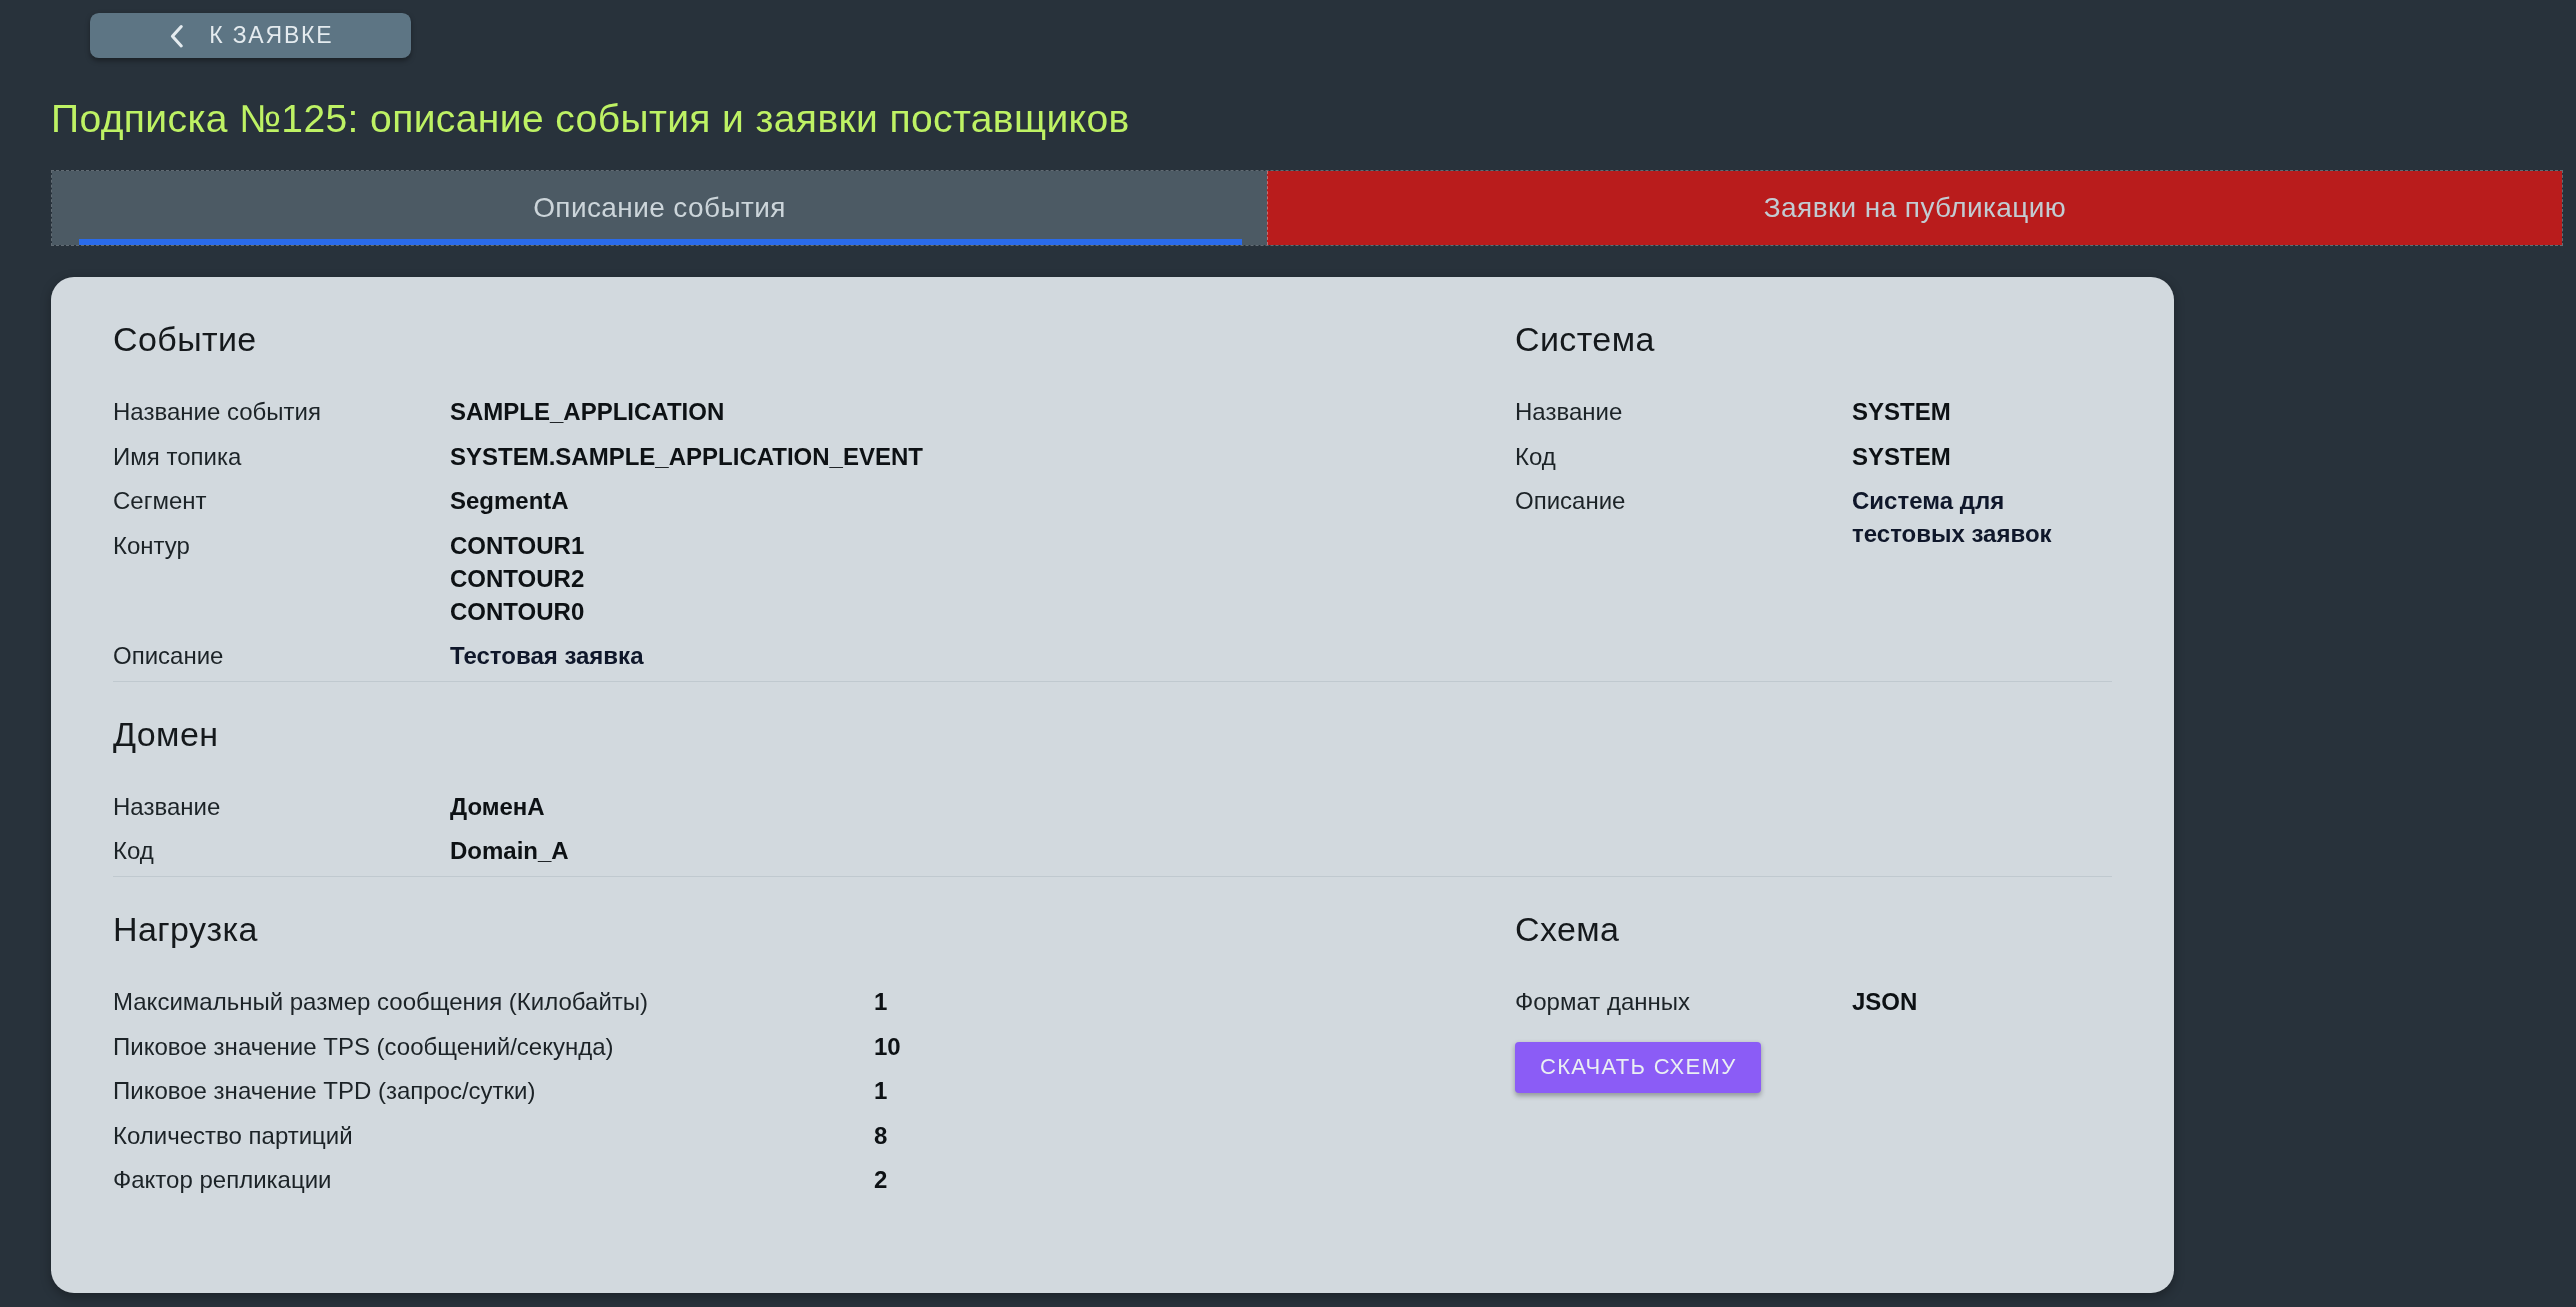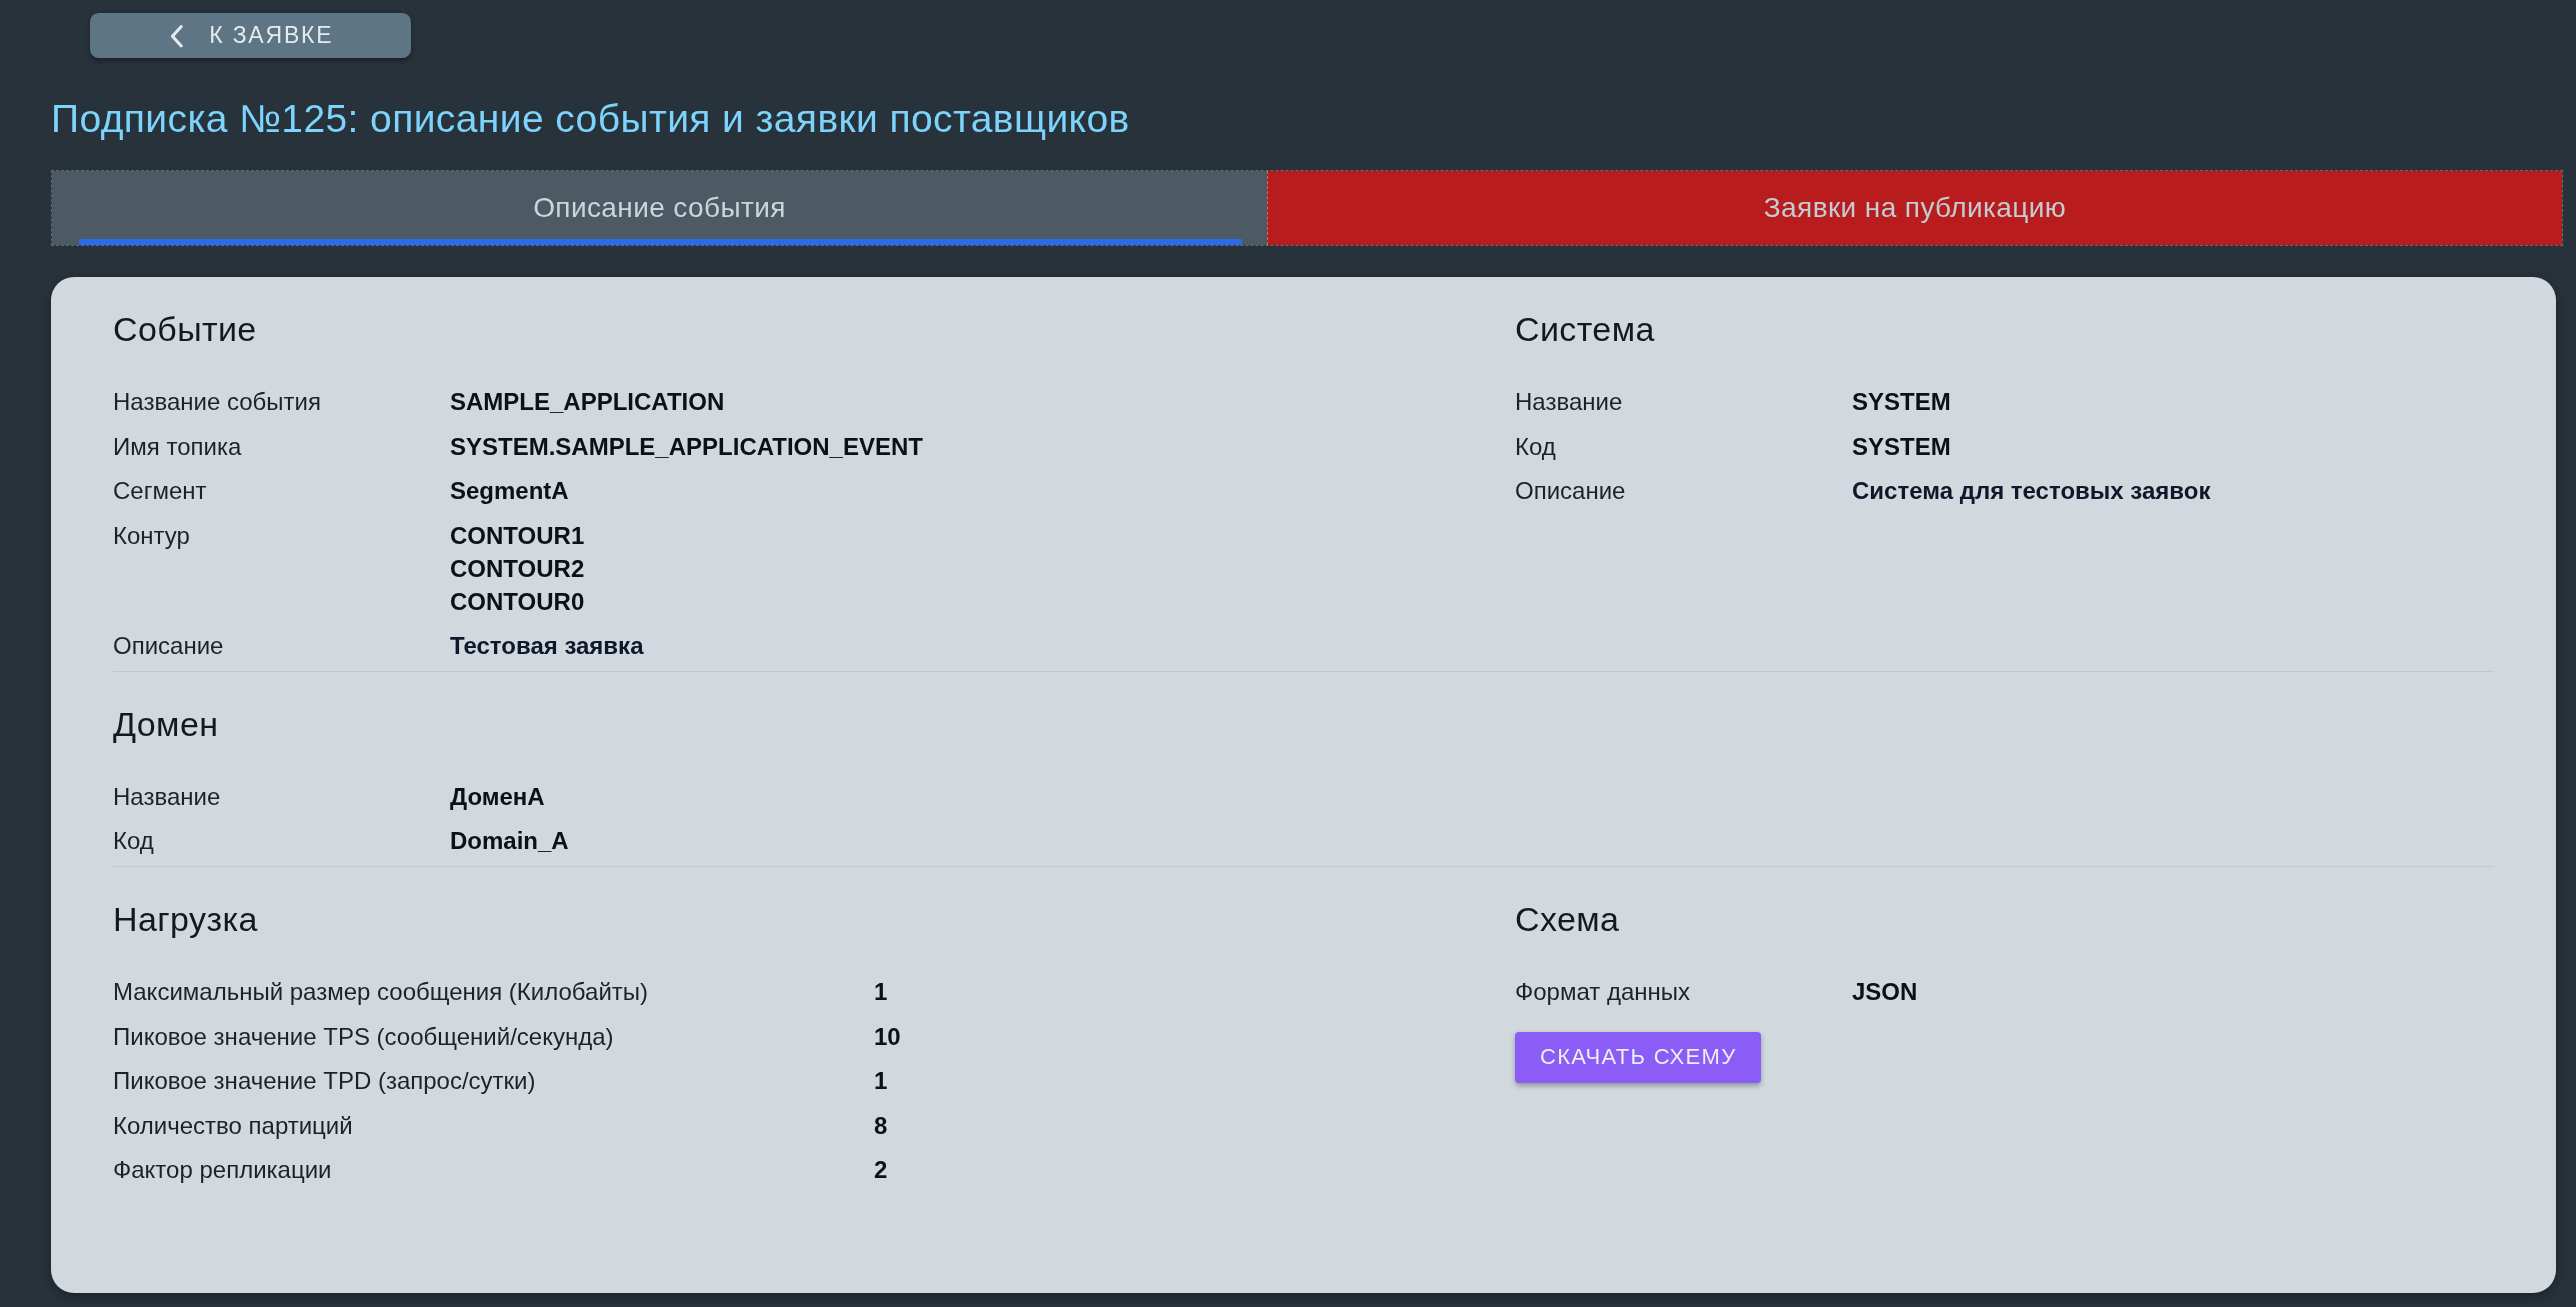--- a/index.html
+++ b/index.html
@@ -16,21 +16,21 @@
     border: none; border-radius: 8.8px;
     font-family: inherit; font-size: 23px; letter-spacing: 1.8px;
     display: flex; align-items: center; justify-content: center; gap: 24px;
     box-shadow: 0 2.7px 5.3px rgba(0,0,0,0.35);
     cursor: pointer;
   }
   .back-btn svg { display: block; }
   .page-title {
     position: absolute; left: 51px; top: 92px;
     font-size: 39px; line-height: 53px; font-weight: 400;
-    color: #7dd3fc; letter-spacing: 0.4px;
+    color: #bef264; letter-spacing: 0.4px;
   }
   .tabs {
     position: absolute; left: 51px; top: 170px;
     width: 2512px; height: 76px;
     display: flex;
     border: 0.9px dashed rgba(205,216,223,0.35);
     box-sizing: border-box;
   }
   .tab {
     display: flex; align-items: center; justify-content: center;
@@ -46,23 +46,23 @@
     flex: 1;
     background: #b91c1c; color: #c2ccd2;
     border-left: 0.9px dashed rgba(205,216,223,0.45);
   }
   .tab-indicator {
     position: absolute; left: 26.5px; right: 25px; bottom: 0; height: 6.2px;
     background: #2a6bea;
   }
   .card {
     position: absolute; left: 51px; top: 277px;
-    width: 2505px; height: 1016px;
+    width: 2123px; height: 1016px;
     background: #d2d9de; border-radius: 23px;
-    box-sizing: border-box; padding: 32px 62px 0 62px;
+    box-sizing: border-box; padding: 42px 62px 0 62px;
     box-shadow: 0 3.5px 10.6px rgba(0,0,0,0.3);
     color: #15191c;
   }
   .twocol { display: flex; align-items: flex-start; }
   .col-left { width: 1402px; flex-shrink: 0; }
   .col-right { flex: 1; }
   .section-title {
     font-size: 34px; line-height: 41px; font-weight: 400;
     color: #15191c; margin: 0 0 35px 0; letter-spacing: 0.4px;
   }

